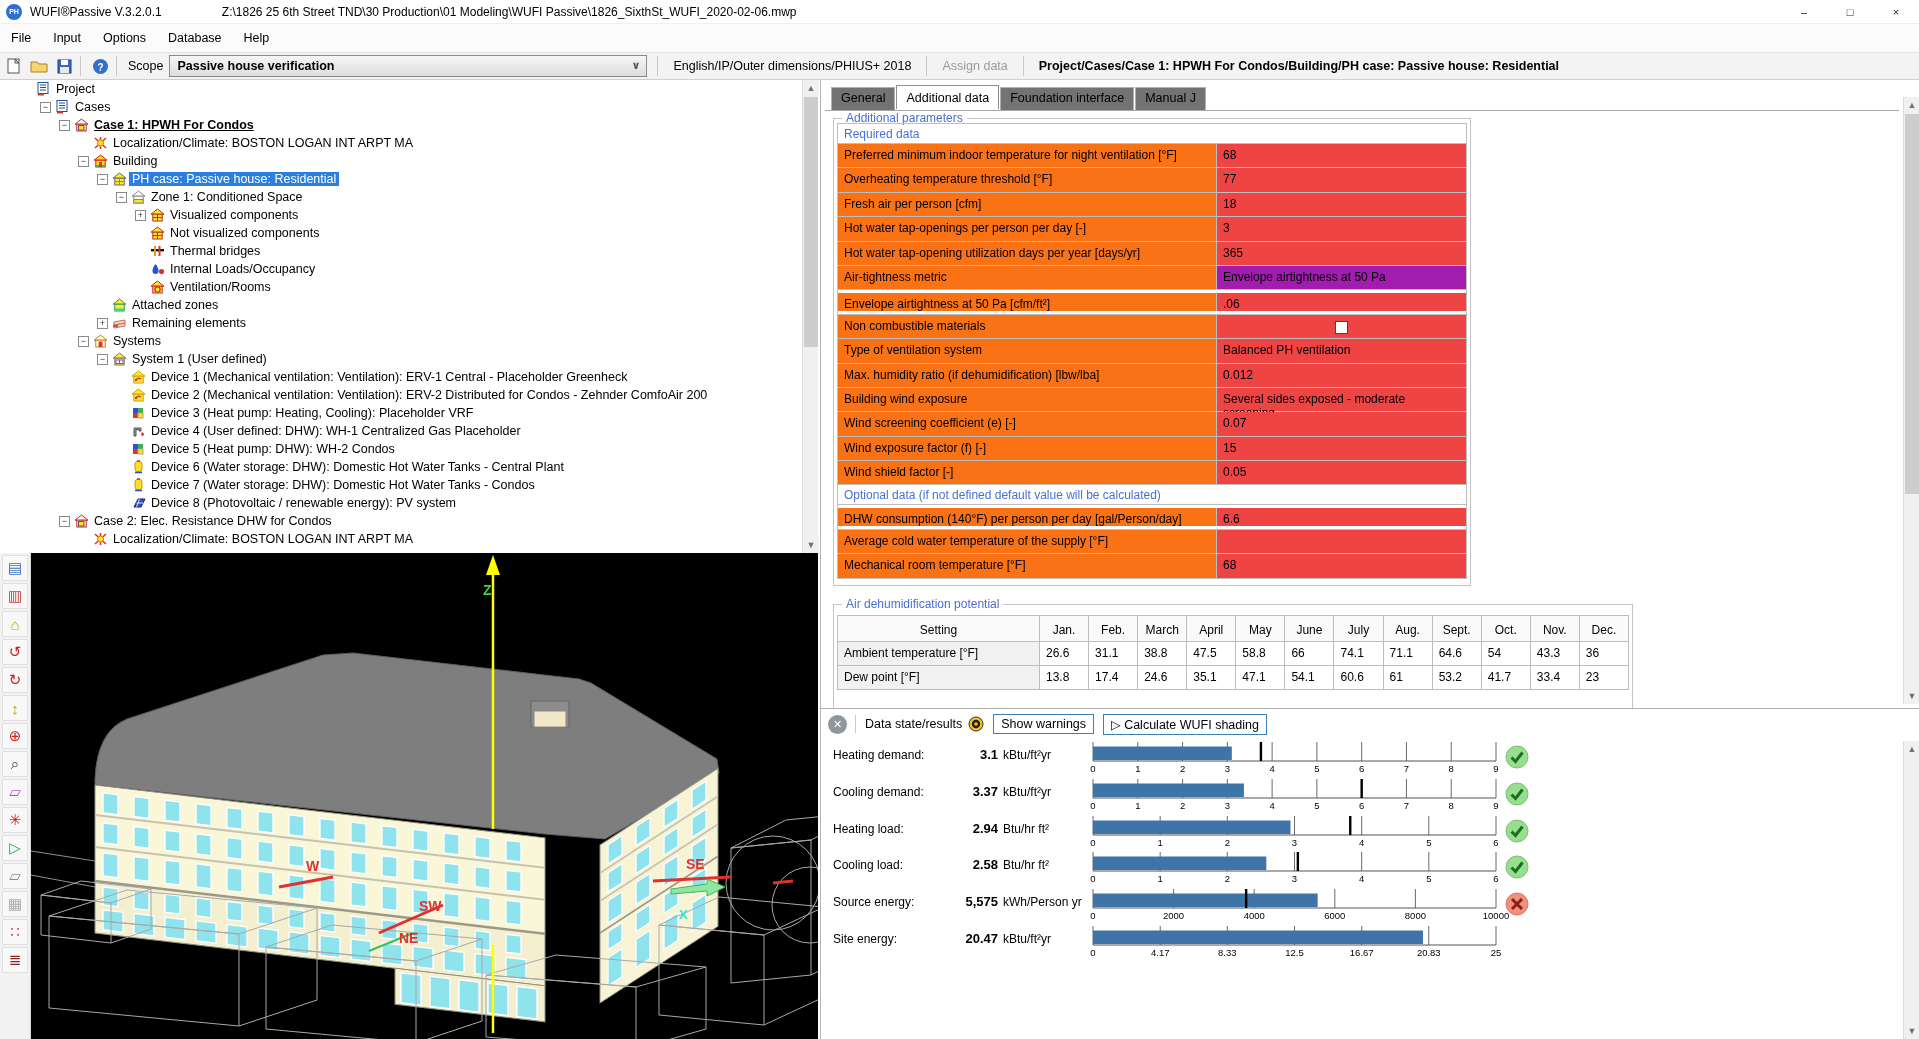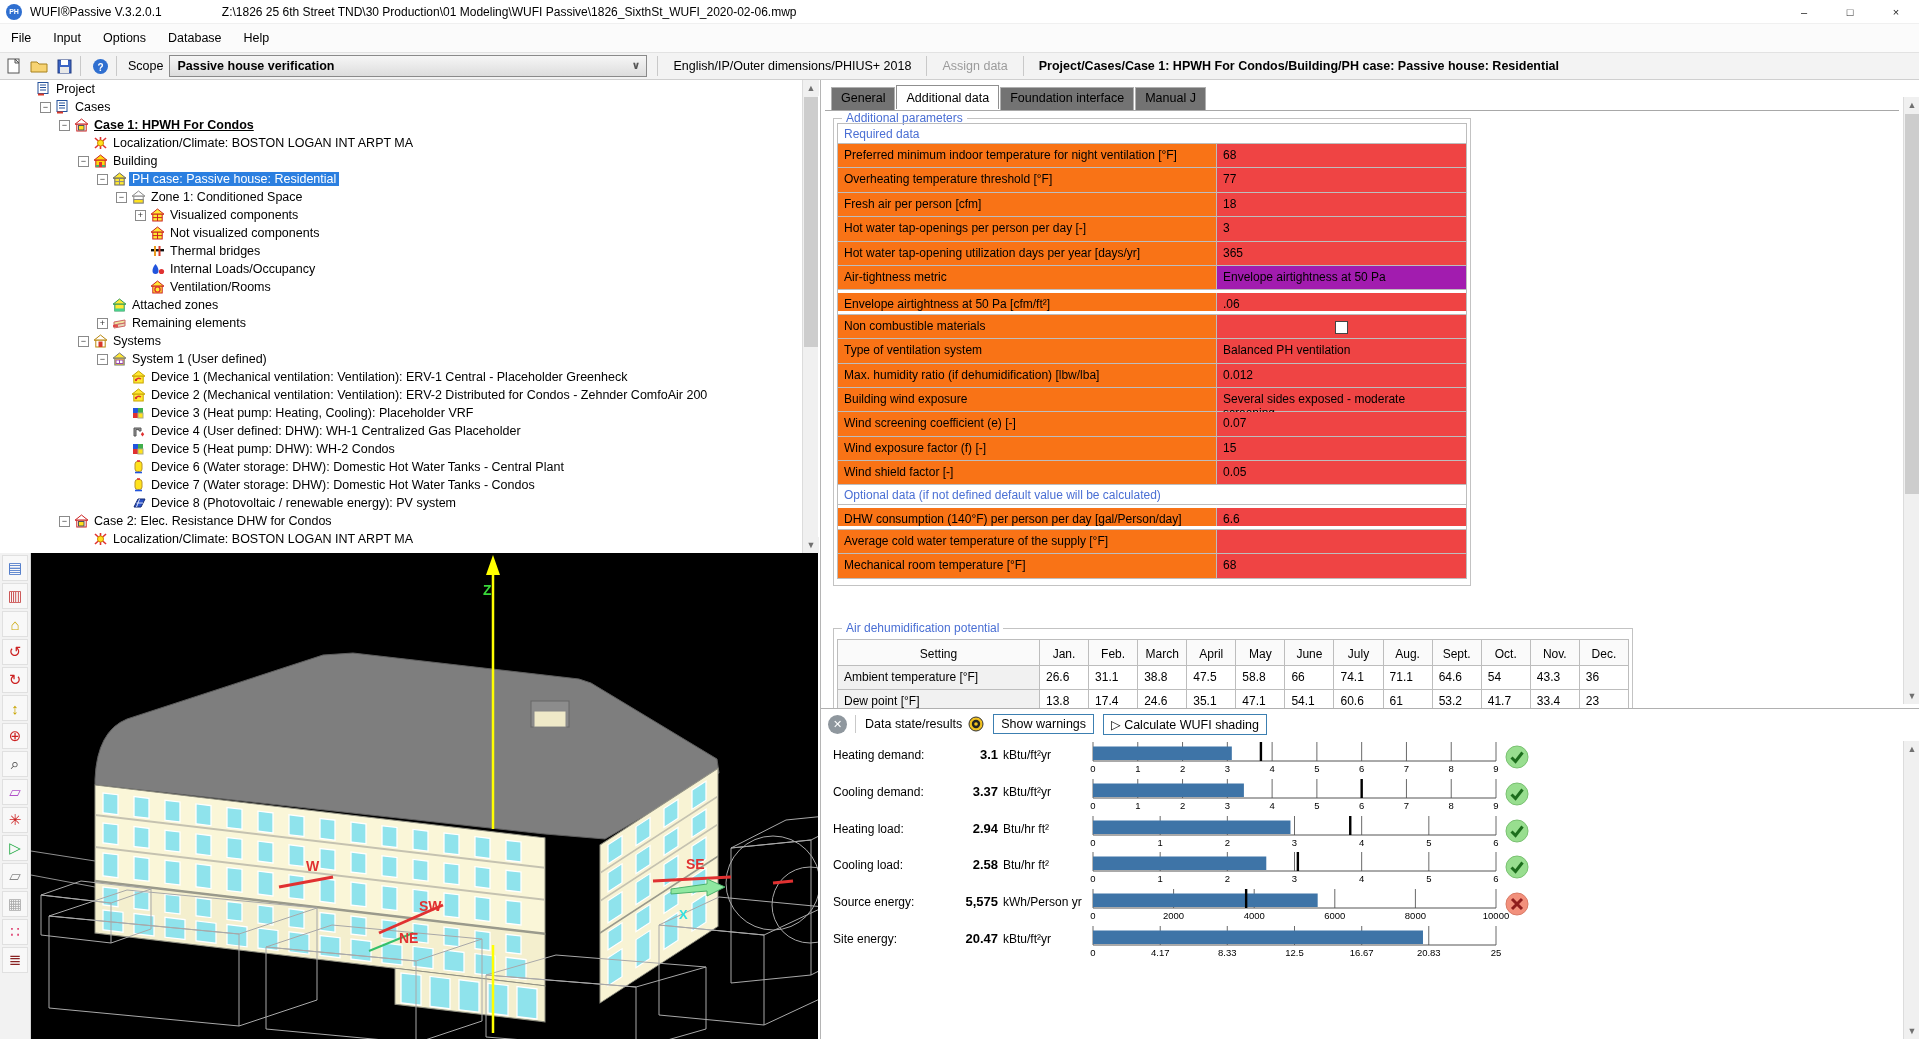--- a/index.html
+++ b/index.html
@@ -712,21 +712,21 @@
           <div class="lc">Average cold water temperature of the supply  [°F]</div>
           <div class="vc"></div>
         </div>
         <div class="prow" style="height: 24.4px;">
           <div class="lc">Mechanical room temperature  [°F]</div>
           <div class="vc">68</div>
         </div>
       </div>
   </div>
 
-  <div class="groupbox" id="dehumbox" style="left:12px;top:548px;width:800px;height:114px;">
+  <div class="groupbox" id="dehumbox" style="left:12px;top:524px;width:800px;height:114px;">
     <div class="grouplabel">Air dehumidification potential</div>
     <div id="dtable">
         <div class="drow head" style="height: 26px;">
           <div class="c0">Setting</div>
           <div class="mc">Jan.</div>
           <div class="mc">Feb.</div>
           <div class="mc">March</div>
           <div class="mc">April</div>
           <div class="mc">May</div>
           <div class="mc">June</div>

